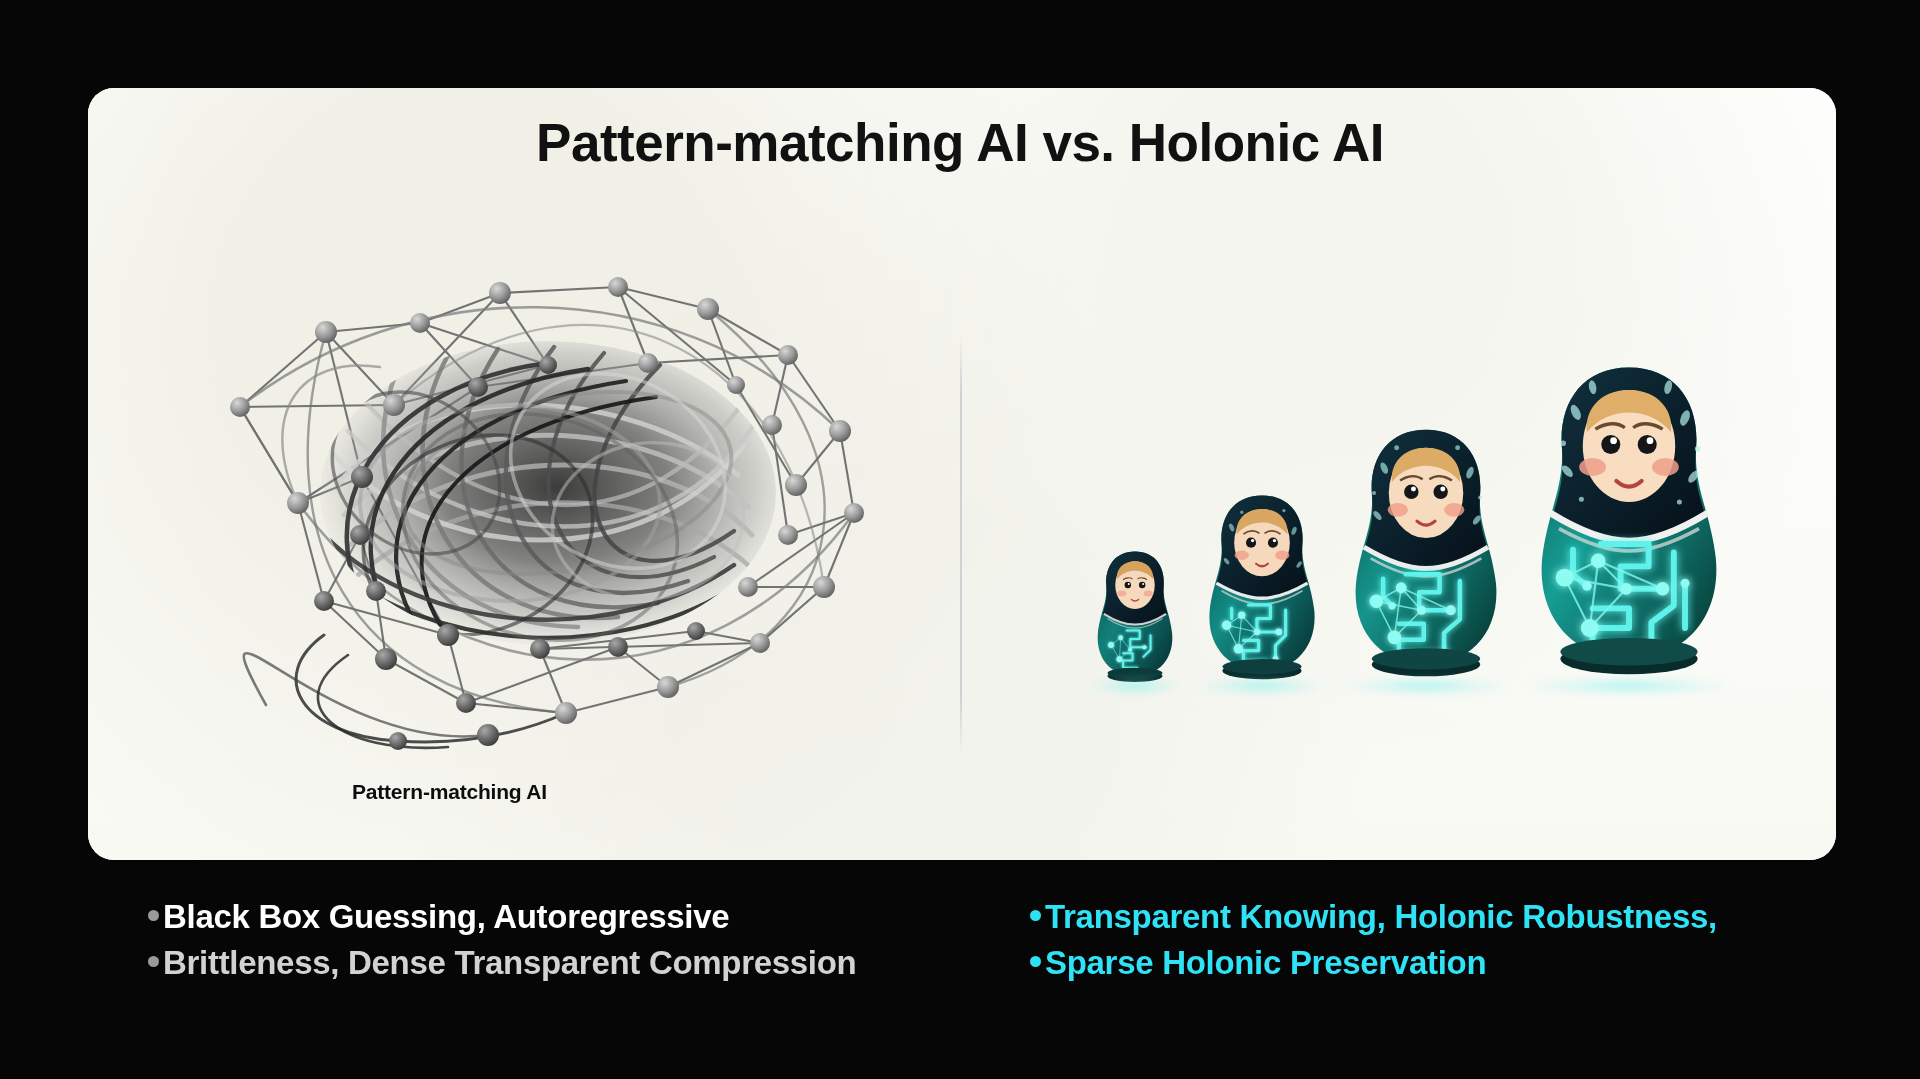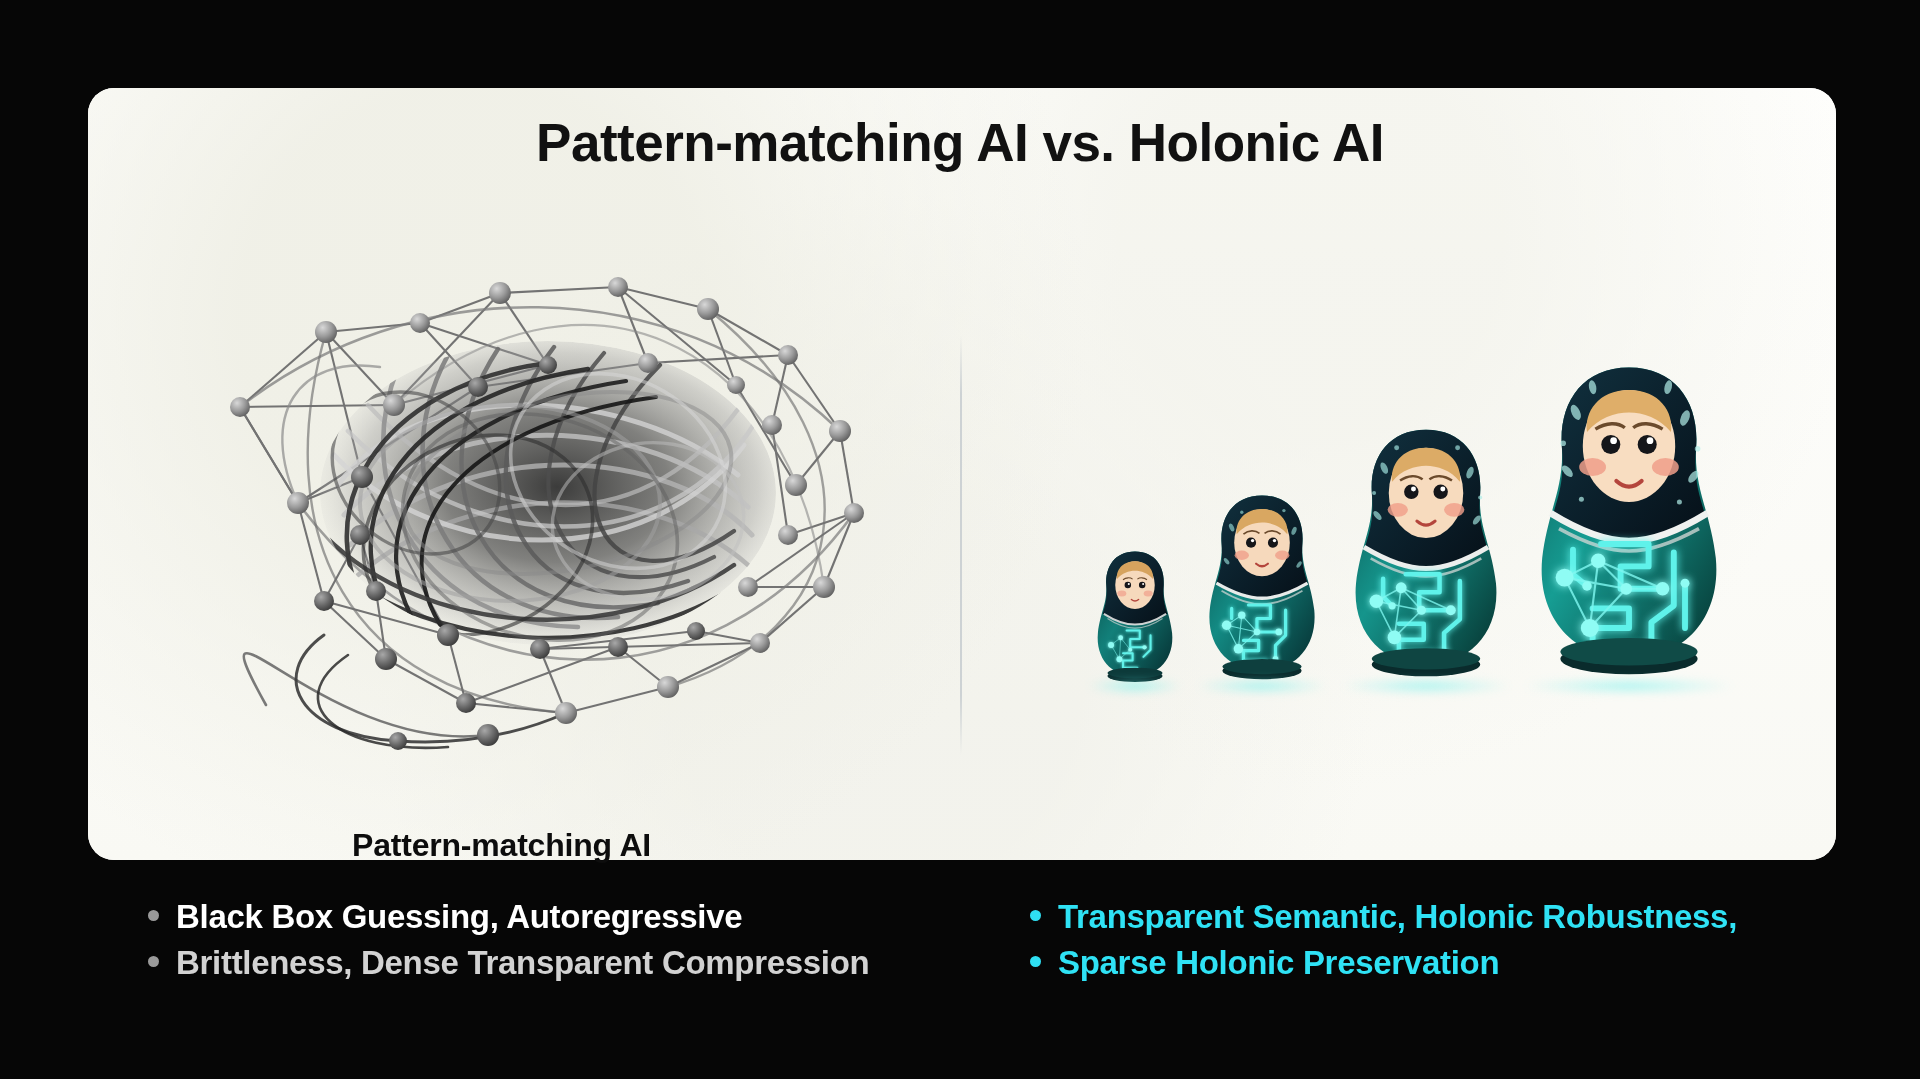--- a/index.html
+++ b/index.html
@@ -57,22 +57,22 @@
   
   #left-panel {
     position:absolute;
     left:88px; top:200px;
     width:860px; height:660px;
   }
   #network { position:absolute; left:60px; top:35px; width:760px; height:520px; }
 
   #left-caption {
     position:absolute;
-    left:352px; top:827px;
-    font-size:32px; font-weight:bold;
+    left:352px; top:780px;
+    font-size:21px; font-weight:bold;
     color:#0d0d0d;
     letter-spacing:-0.2px;
   }
 
   
   #right-panel {
     position:absolute;
     left:1000px; top:250px;
     width:820px; height:460px;
   }
@@ -95,21 +95,21 @@
     pointer-events:none;
   }
 
   
   .bullets { position:absolute; }
   #bullets-left  { left:148px; top:894px; width:830px; }
   #bullets-right { left:1030px; top:894px; width:830px; }
 
   .bullet-line {
     display:flex; align-items:baseline;
-    gap:17px;
+    gap:4px;
     font-size:33px;
     font-weight:bold;
     letter-spacing:-0.3px;
     line-height:46px;
     white-space:nowrap;
   }
   .dot {
     flex:0 0 auto;
     width:11px; height:11px;
     border-radius:50%;
@@ -580,21 +580,21 @@
     </div>
     <div class="bullet-line">
       <span class="dot"></span>
       <span class="txt">Brittleness, Dense Transparent Compression</span>
     </div>
   </div>
 
   <div class="bullets" id="bullets-right">
     <div class="bullet-line">
       <span class="dot"></span>
-      <span class="txt">Transparent Semantic, Holonic Robustness,</span>
+      <span class="txt">Transparent Knowing, Holonic Robustness,</span>
     </div>
     <div class="bullet-line">
       <span class="dot"></span>
       <span class="txt">Sparse Holonic Preservation</span>
     </div>
   </div>
 
 </div>
 
 </body></html>

